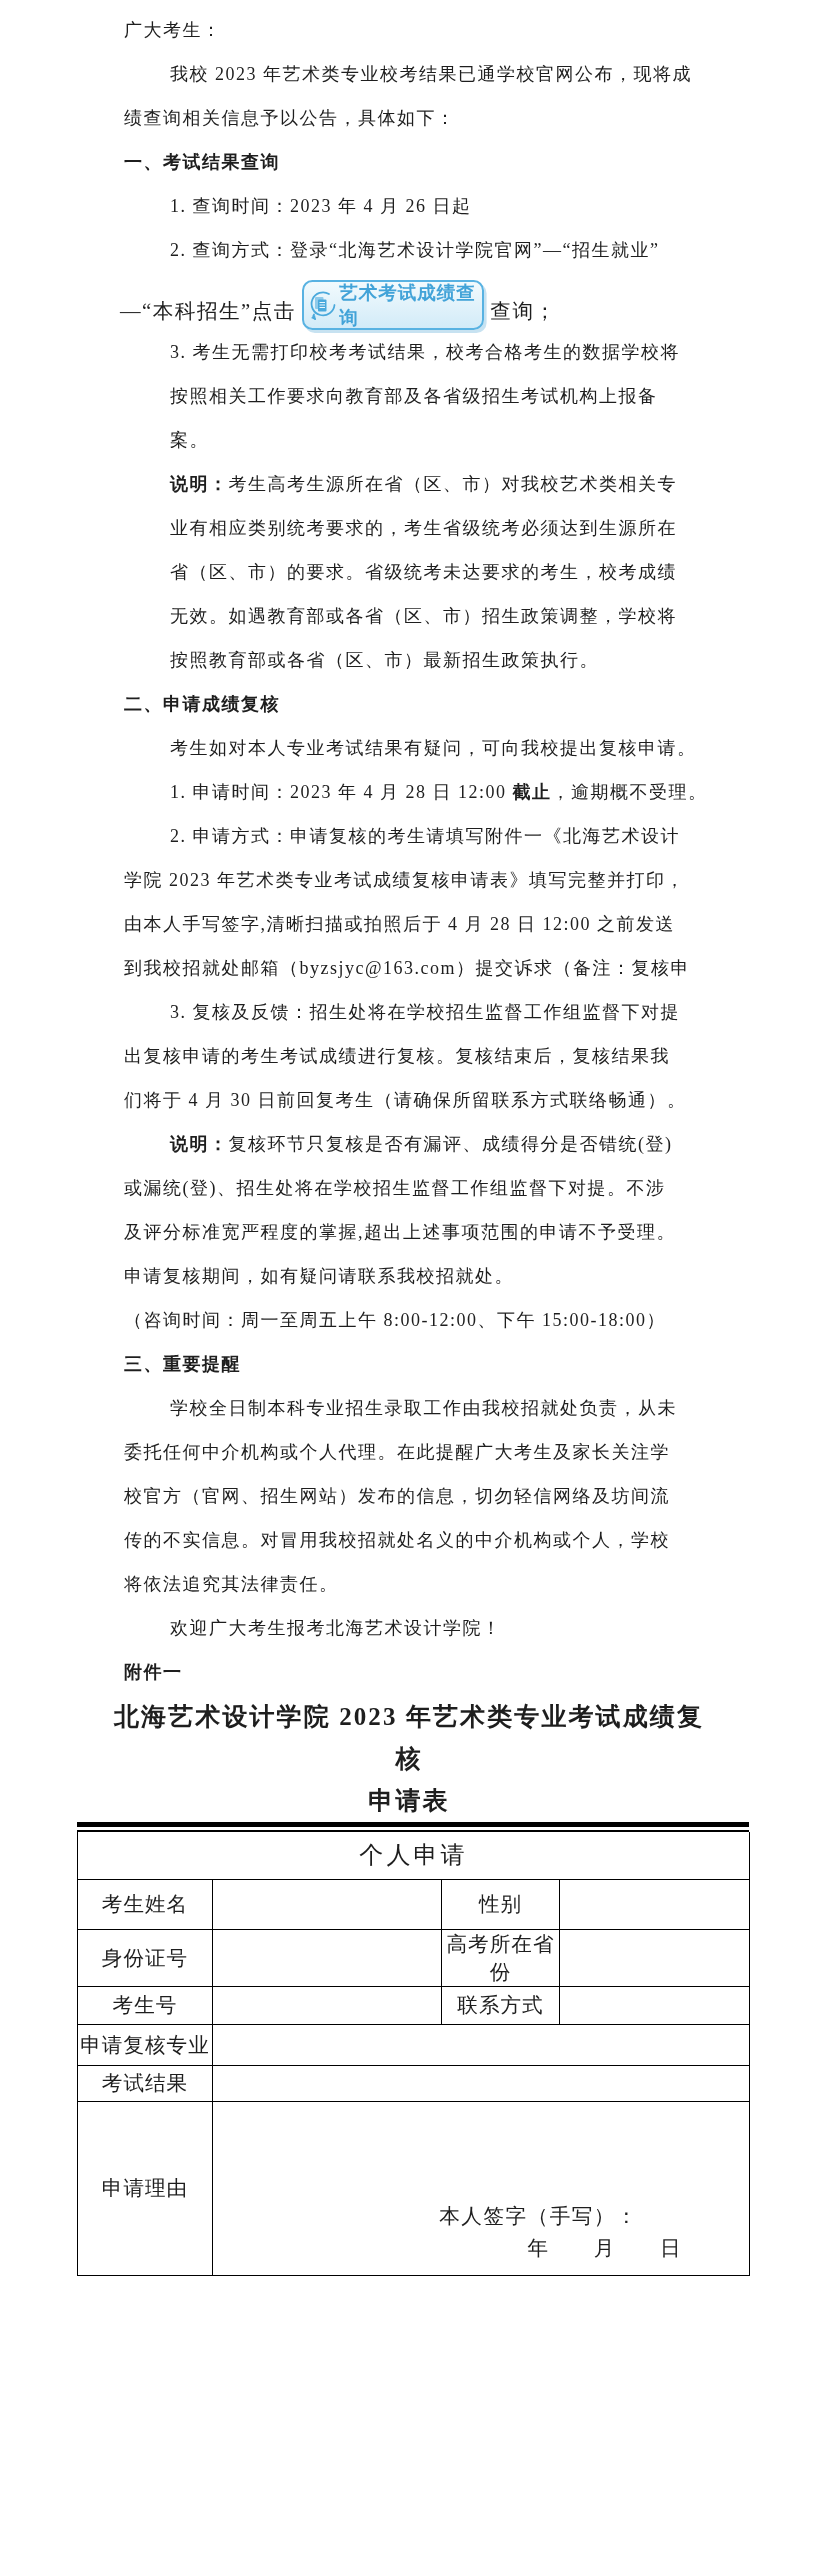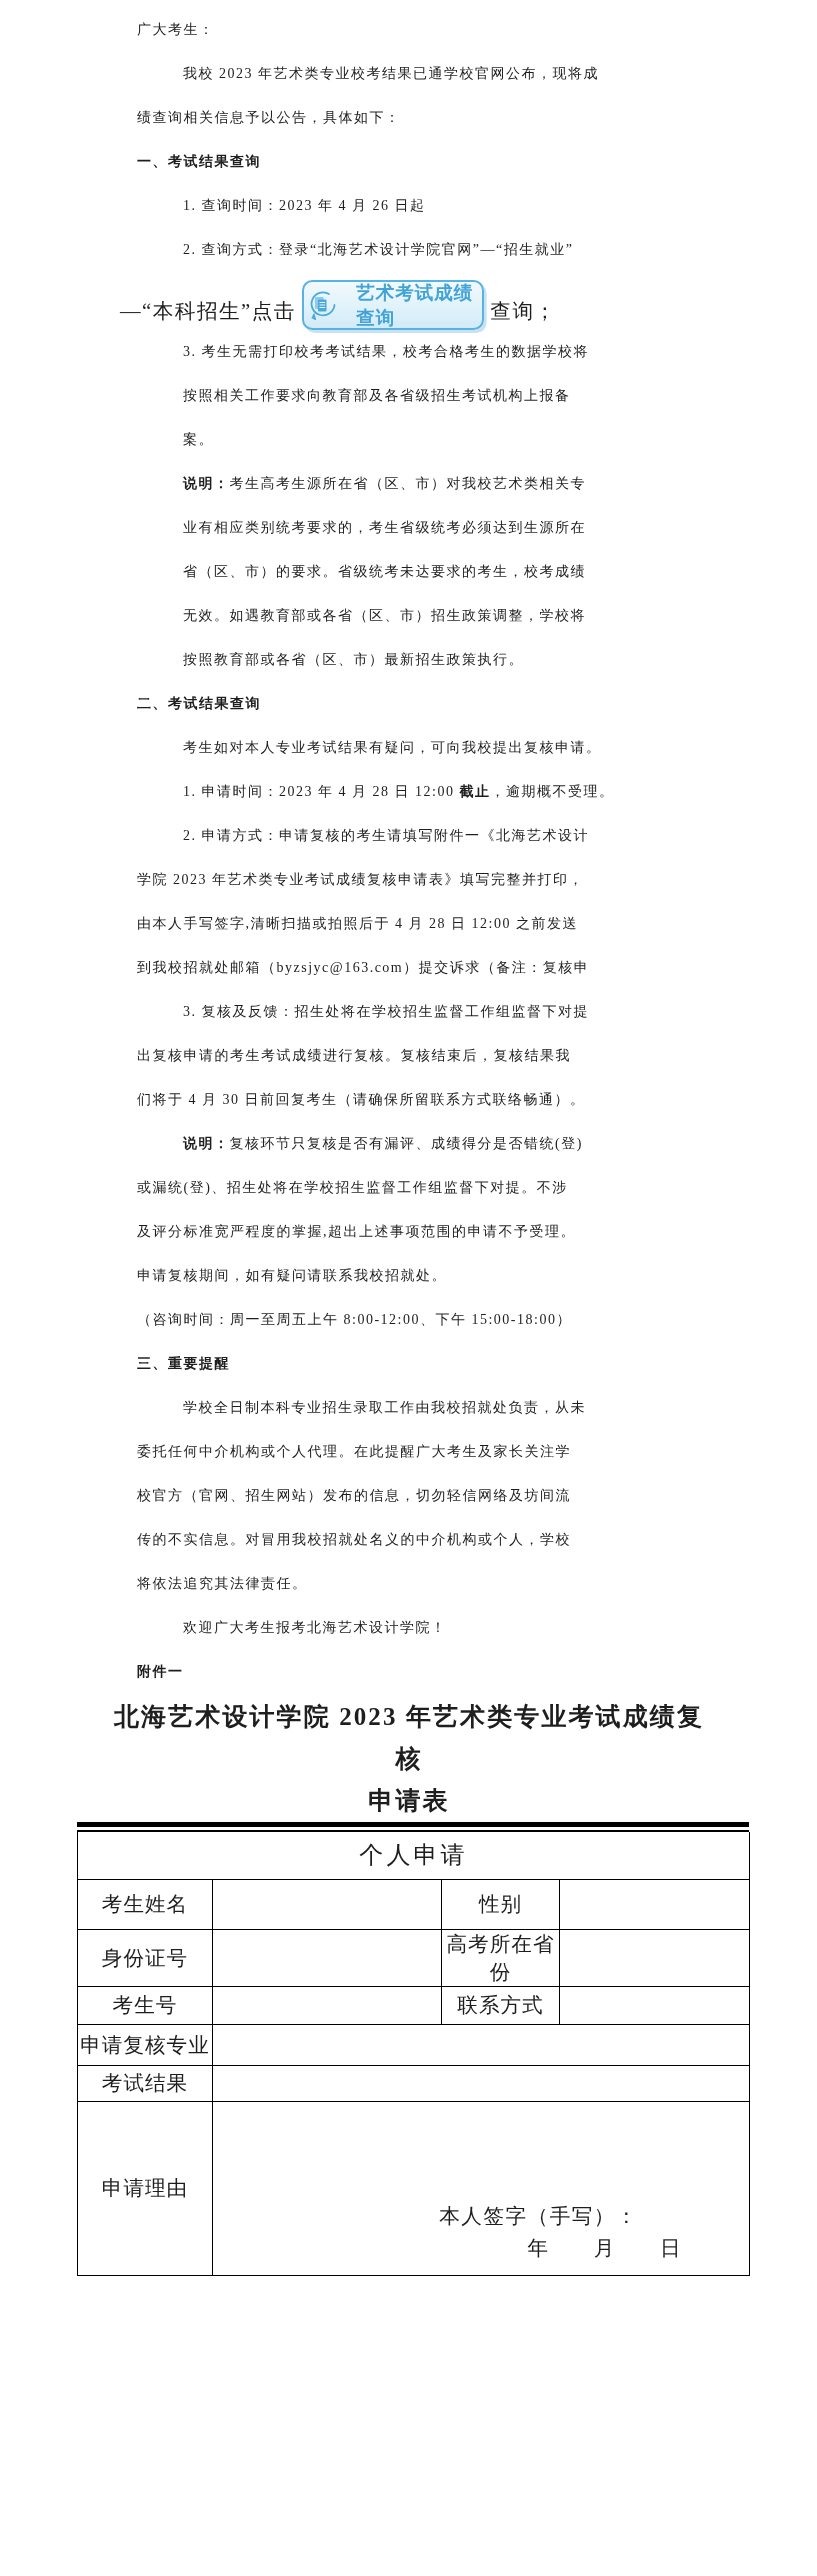--- a/index.html
+++ b/index.html
@@ -1,27 +1,27 @@
 <!DOCTYPE html>
 <html style="font-size:8.2px"><head>
 <meta charset="utf-8">
 <style>
   html,body{margin:0;padding:0;background:#ffffff;}
   body{width:818px;height:2587px;overflow:hidden;position:relative;
        font-family:"Liberation Serif","DejaVu Serif",serif;color:#1e1e1e;}
   .doc{padding-top:8.2px;}
   .textblock{padding-left:124px;padding-right:62px;}
-  .line{min-height:44px;line-height:44px;font-size:14px;letter-spacing:1.5px;white-space:pre-wrap;margin-left:13px;}
+  .line{min-height:44px;line-height:44px;font-size:18px;letter-spacing:1.5px;white-space:pre-wrap;}
   .line .b{font-weight:bold;}
   .ind{padding-left:46px;}
   
   .button-line{display:flex;align-items:flex-end;height:58px;padding-left:120px;
                font-size:20.6px;letter-spacing:1.5px;}
   .button-line .txt{line-height:37px;}
-  .score-btn{display:flex;align-items:center;gap:20px;margin:0 6.2px;height:46px;width:178px;
+  .score-btn{display:flex;align-items:center;gap:3px;margin:0 6.2px;height:46px;width:178px;
              border:2.1px solid #58b2e2;border-radius:10.3px;
              background:linear-gradient(#f2fafd,#d2ebf8);
              box-shadow:2.6px 3.1px 0 rgba(130,190,225,0.45);
              justify-content:center;cursor:pointer;}
   .score-btn .lbl{font-family:"Liberation Sans",sans-serif;font-weight:bold;
                   font-size:18.5px;color:#42a3d8;letter-spacing:1px;}
   
   .att-title{margin-top:2.1px;text-align:center;font-weight:bold;font-size:25px;
              line-height:42px;letter-spacing:2.1px;padding:0 104px;}
   
@@ -81,21 +81,21 @@
 
   <div class="textblock">
       <div class="line ind"><span>3. 考生无需打印校考考试结果，校考合格考生的数据学校将</span></div>
       <div class="line ind"><span>按照相关工作要求向教育部及各省级招生考试机构上报备</span></div>
       <div class="line ind"><span>案。</span></div>
       <div class="line ind"><span class="b">说明：</span><span>考生高考生源所在省（区、市）对我校艺术类相关专</span></div>
       <div class="line ind"><span>业有相应类别统考要求的，考生省级统考必须达到生源所在</span></div>
       <div class="line ind"><span>省（区、市）的要求。省级统考未达要求的考生，校考成绩</span></div>
       <div class="line ind"><span>无效。如遇教育部或各省（区、市）招生政策调整，学校将</span></div>
       <div class="line ind"><span>按照教育部或各省（区、市）最新招生政策执行。</span></div>
-      <div class="line"><span class="b">二、考试结果查询</span></div>
+      <div class="line"><span class="b">二、申请成绩复核</span></div>
       <div class="line ind"><span>考生如对本人专业考试结果有疑问，可向我校提出复核申请。</span></div>
       <div class="line ind"><span>1. 申请时间：2023 年 4 月 28 日 12:00 </span><span class="b">截止</span><span>，逾期概不受理。</span></div>
       <div class="line ind"><span>2. 申请方式：申请复核的考生请填写附件一《北海艺术设计</span></div>
       <div class="line"><span>学院 2023 年艺术类专业考试成绩复核申请表》填写完整并打印，</span></div>
       <div class="line"><span>由本人手写签字,清晰扫描或拍照后于 4 月 28 日 12:00 之前发送</span></div>
       <div class="line"><span>到我校招就处邮箱（byzsjyc@163.com）提交诉求（备注：复核申</span></div>
       <div class="line ind"><span>3. 复核及反馈：招生处将在学校招生监督工作组监督下对提</span></div>
       <div class="line"><span>出复核申请的考生考试成绩进行复核。复核结束后，复核结果我</span></div>
       <div class="line"><span>们将于 4 月 30 日前回复考生（请确保所留联系方式联络畅通）。</span></div>
       <div class="line ind"><span class="b">说明：</span><span>复核环节只复核是否有漏评、成绩得分是否错统(登)</span></div>

